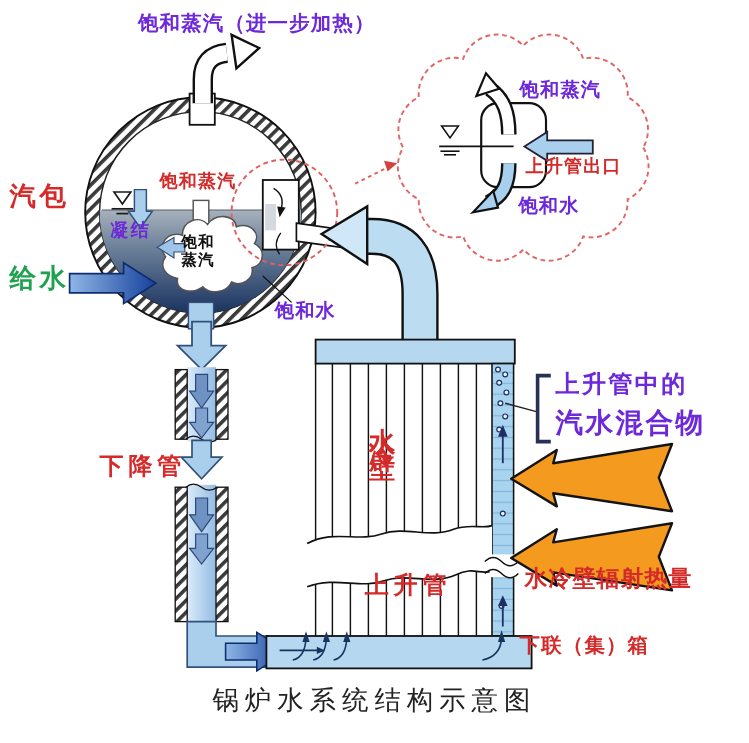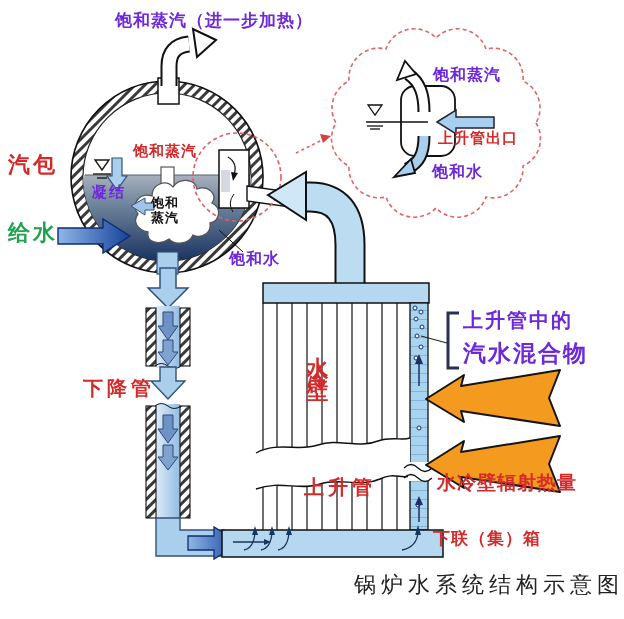--- a/index.html
+++ b/index.html
@@ -24,21 +24,21 @@
   .lbl-downcomer{left:83px;top:377px;font-size:20px;letter-spacing:4px;}
   .lbl-waterwall{left:305px;top:339px;font-size:22px;letter-spacing:10px;writing-mode:vertical-rl;text-orientation:upright;}
   .lbl-riser{left:304px;top:476px;font-size:20px;letter-spacing:4px;}
   .lbl-mix1{left:463px;top:309px;font-size:20px;letter-spacing:2px;}
   .lbl-mix2{left:463px;top:340px;font-size:23px;letter-spacing:2px;}
   .lbl-radiation{left:437px;top:440px;font-size:19px;letter-spacing:1px;margin-top:32px;}
   .lbl-lower-header{left:433px;top:529px;font-size:17px;letter-spacing:1px;}
   .lbl-cloud-steam{left:433px;top:66px;font-size:16px;letter-spacing:1px;}
   .lbl-cloud-outlet{left:438px;top:130px;font-size:15px;letter-spacing:1px;}
   .lbl-cloud-water{left:432px;top:163px;font-size:16px;letter-spacing:1px;}
-  .lbl-caption{left:0;top:572px;width:624px;text-align:right;font-size:22px;letter-spacing:5px;
+  .lbl-caption{left:0;top:572px;width:624px;text-align:center;font-size:22px;letter-spacing:5px;
                font-family:"DejaVu Serif",serif;font-weight:500;color:#222;}
 </style>
 </head>
 <body>
 
 <div class="stage">
 
 <svg width="624" height="619" viewBox="0 0 624 619">
   <defs>
     <pattern id="hatch" width="7" height="7" patternUnits="userSpaceOnUse" patternTransform="rotate(45)">

